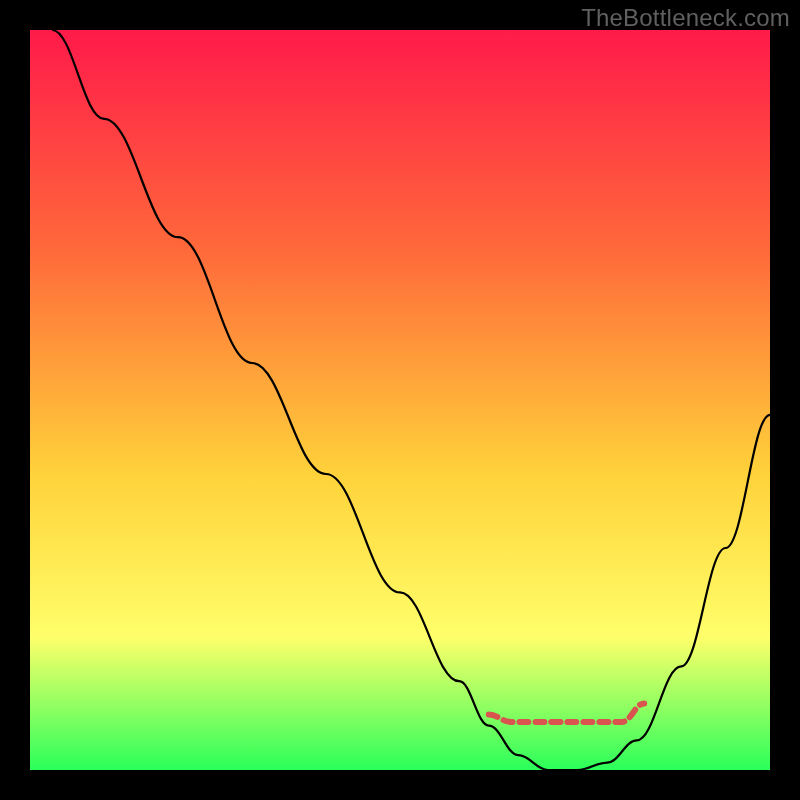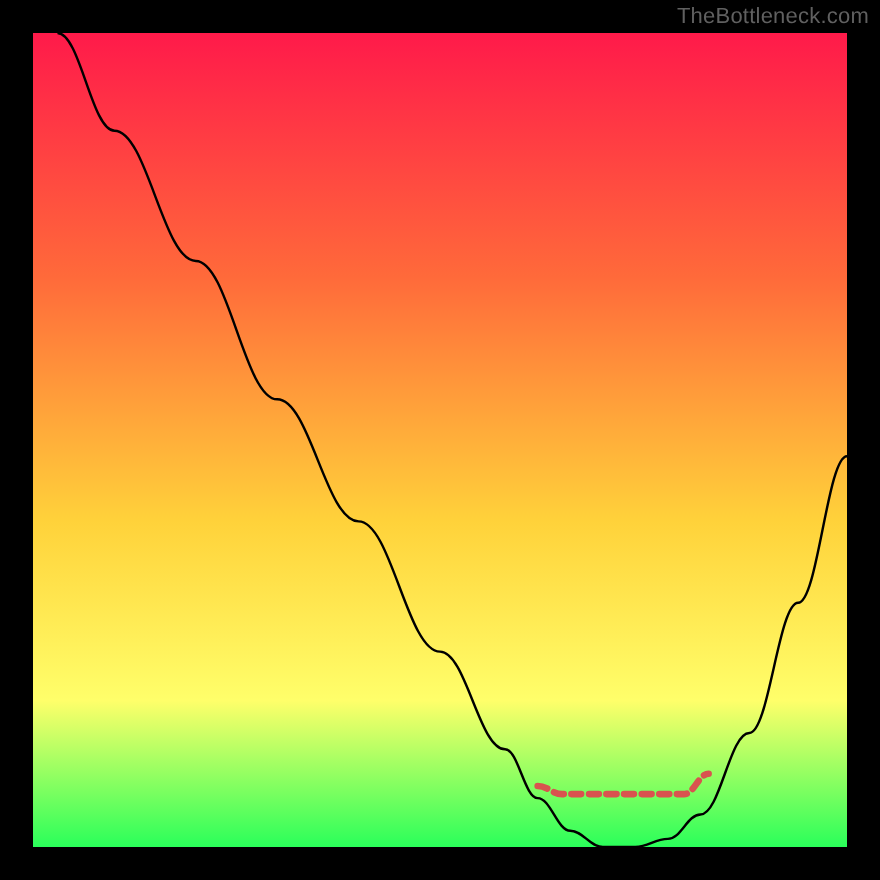--- a/index.html
+++ b/index.html
@@ -15,21 +15,21 @@
     position: relative;
     width: 800px;
     height: 800px;
     background: #000;
   }
   .attribution {
     position: absolute;
     top: 4px;
     right: 10px;
     color: #606060;
-    font-size: 20px;
+    font-size: 24px;
     letter-spacing: 0.2px;
     z-index: 5;
   }
   svg.canvas {
     position: absolute;
     top: 0;
     left: 0;
     width: 800px;
     height: 800px;
   }

